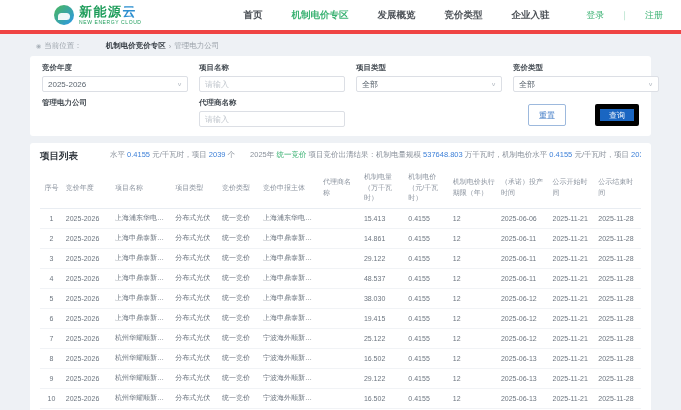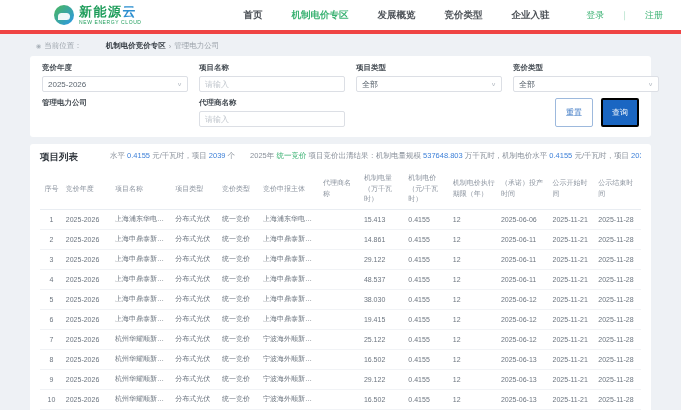--- a/index.html
+++ b/index.html
@@ -31,23 +31,23 @@
   .filter-card{padding:7px 12px 9px;}
   .f-row{display:flex;gap:11px;}
   .f-row + .f-row{margin-top:6px;}
   .field{width:146px;flex:0 0 auto;}
   .field .flabel{display:block;font-size:7.5px;color:#464d54;font-weight:bold;margin-bottom:3px;}
   .control{height:16px;border:1px solid #dcdfe5;border-radius:2px;display:flex;align-items:center;padding:0 5px;font-size:8px;color:#5c6670;background:#fff;box-sizing:border-box;cursor:pointer;}
   .control .val{overflow:hidden;white-space:nowrap;text-overflow:ellipsis;}
   .control .chev{margin-left:auto;color:#b8bec6;font-size:7px;transform:scaleY(.75);}
   .control.is-placeholder .val{color:#c0c6cd;}
   .actions{margin-left:auto;display:flex;align-items:flex-end;gap:8px;padding-bottom:1px;}
-  .btn{height:29px;min-width:38px;border-radius:2px;font-size:8px;display:flex;align-items:center;justify-content:center;box-sizing:border-box;padding:0 9px;cursor:pointer;}
+  .btn{height:22px;min-width:38px;border-radius:2px;font-size:8px;display:flex;align-items:center;justify-content:center;box-sizing:border-box;padding:0 9px;cursor:pointer;margin-left:21px;}
   .btn-reset{border:1px solid #9db9dd;color:#2f6fc0;background:#fff;}
-  .btn-primary{background:#1a66c2;border:2px solid #000000;color:#fff;}
+  .btn-primary{background:#1a66c2;border:5px solid #000000;color:#fff;}
   
   .table-card{margin-top:7px;padding:7px 10px 3px;}
   .list-head{display:flex;align-items:flex-start;}
   .list-title{font-size:9.5px;font-weight:bold;color:#2f353c;white-space:nowrap;}
   .ticker{flex:1;margin-left:32px;overflow:hidden;white-space:nowrap;font-size:7.5px;color:#8a919b;}
   .ticker .num{color:#3e80d8;}
   .ticker .green{color:#3bb273;}
   table{width:100%;border-collapse:collapse;table-layout:fixed;margin-top:5px;}
   th{font-size:7px;color:#8d95a0;font-weight:normal;text-align:left;padding:4px 3px;border-bottom:1px solid #e9edf2;line-height:1.5;vertical-align:middle;}
   td{font-size:7px;color:#6d7680;padding:0 3px;height:19px;border-bottom:1px solid #f1f3f6;white-space:nowrap;overflow:hidden;text-overflow:ellipsis;}

